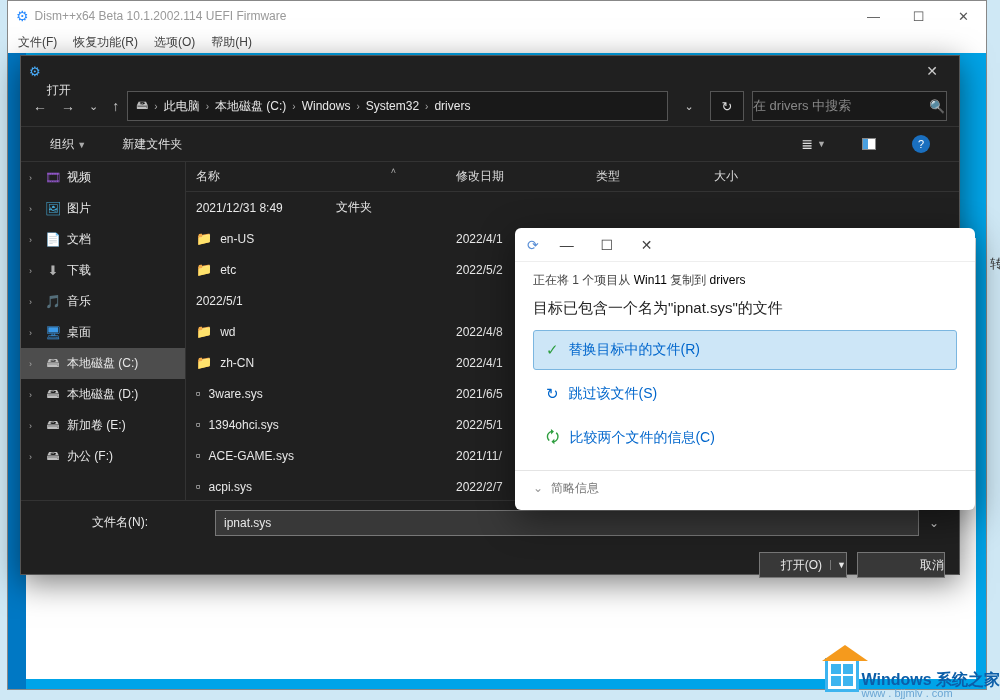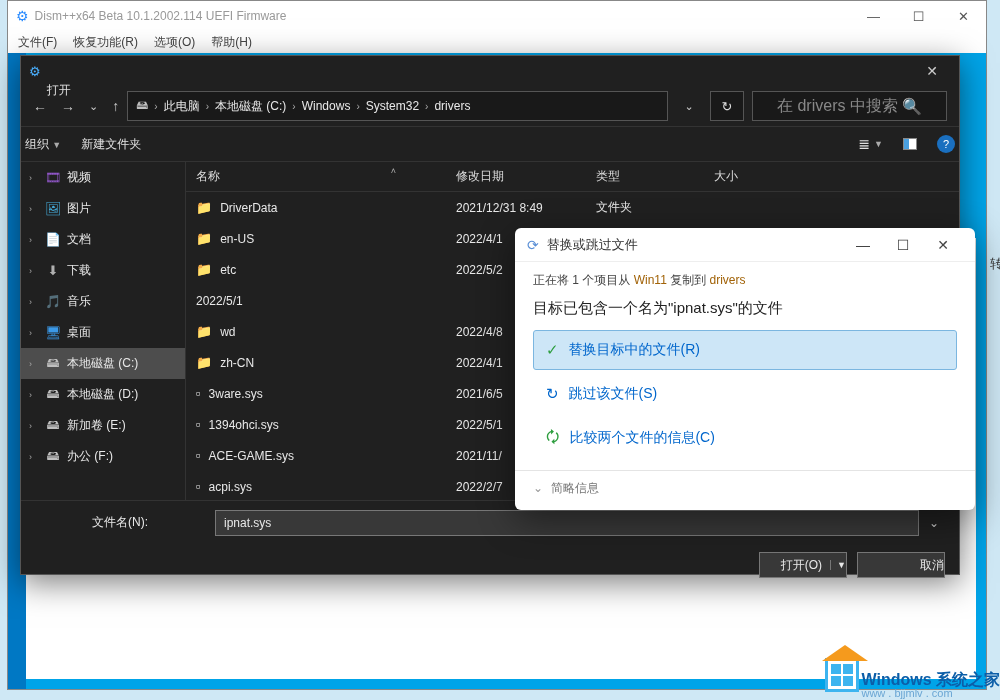--- a/index.html
+++ b/index.html
@@ -18,23 +18,23 @@
 .fd-title{height:30px;display:flex;align-items:center;padding:0 8px;color:#e0e0e0;font-size:12px;}
 .fd-title .gear{color:#4ab0ff;margin-right:6px;font-size:13px;}
 .fd-title .t{flex:1;margin-top:39px;}
 .fd-close{width:38px;text-align:center;color:#ccc;font-size:14px;}
 .nav-row{height:40px;display:flex;align-items:center;padding:0 12px;gap:8px;}
 .nav-arrows{display:flex;gap:14px;color:#ccc;font-size:14px;align-items:center;}
 .nav-arrows span{display:inline-block;}
 .addr{flex:1;height:30px;background:#191919;border:1px solid #555;display:flex;align-items:center;padding:0 8px;color:#e8e8e8;font-size:12px;gap:6px;}
 .addr .sep{color:#aaa;font-size:10px;}
 .addr-refresh{width:34px;height:30px;background:#191919;border:1px solid #555;display:flex;align-items:center;justify-content:center;color:#ddd;font-size:13px;}
-.search{width:195px;height:30px;background:#191919;border:1px solid #555;display:flex;align-items:center;padding:0 24px;color:#888;font-size:16px;}
+.search{width:195px;height:30px;background:#191919;border:1px solid #555;display:flex;align-items:center;padding:0 0;color:#888;font-size:13px;}
 .search .ph{flex:1;}
-.toolbar{height:36px;border-top:1px solid #333;border-bottom:1px solid #333;display:flex;align-items:center;padding:0 4px;color:#e0e0e0;font-size:12px;gap:20px;}
+.toolbar{height:36px;border-top:1px solid #333;border-bottom:1px solid #333;display:flex;align-items:center;padding:0 29px;color:#e0e0e0;font-size:12px;gap:36px;}
 .toolbar .spacer{flex:1;}
 .toolbar .vbtn{display:flex;align-items:center;gap:4px;font-size:14px;}
 .help-icon{width:18px;height:18px;border-radius:50%;background:#1a6fbf;color:#fff;display:flex;align-items:center;justify-content:center;font-size:11px;}
 .panes{display:flex;height:338px;}
 .tree{width:165px;border-right:1px solid #333;overflow:hidden;font-size:12px;color:#e8e8e8;}
 .tree .item{height:31px;display:flex;align-items:center;padding:0 8px;gap:6px;}
 .tree .item .chev{color:#aaa;font-size:9px;width:10px;}
 .tree .item .ico{width:16px;text-align:center;font-size:13px;}
 .tree .item.selected{background:#4d4d4d;}
 .list{flex:1;font-size:12px;color:#e8e8e8;position:relative;}
@@ -58,21 +58,21 @@
 .btn-row{height:42px;display:flex;align-items:center;justify-content:flex-end;padding:0 14px;gap:10px;}
 .btn{width:88px;height:26px;background:#383838;border:1px solid #777;color:#e8e8e8;font-size:12px;display:flex;align-items:center;justify-content:flex-end;gap:4px;}
 .copy-dialog{position:absolute;left:515px;top:228px;width:460px;height:282px;background:#fff;box-shadow:0 10px 36px rgba(0,0,0,.45);border-radius:6px;font-size:13px;}
 .cd-title{height:34px;display:flex;align-items:center;padding:0 12px;color:#333;border-bottom:1px solid #eee;}
 .cd-title .ico{color:#5a8fd6;margin-right:8px;font-size:14px;}
 .cd-title .t{flex:1;}
 .cd-controls{display:flex;gap:0;}
 .cd-cbtn{width:40px;height:30px;display:flex;align-items:center;justify-content:center;color:#444;font-size:14px;}
 .cd-body{padding:10px 18px 8px 18px;}
 .cd-info{font-size:12px;color:#444;margin-bottom:10px;}
-.cd-info .lnk{color:#a16207;}
+.cd-info .lnk{color:#000000;}
 .cd-msg{font-size:15px;color:#222;margin-bottom:12px;}
 .cd-opt{height:40px;border-radius:3px;display:flex;align-items:center;padding:0 12px;color:#0066cc;font-size:14px;gap:10px;margin-bottom:4px;}
 .cd-opt.selected{background:#cde6f7;border:1px solid #7bb6e0;}
 .cd-opt.plain{border:1px solid transparent;}
 .cd-opt .oi{font-size:15px;}
 .cd-opt .oi.green{color:#2e9e3f;}
 .cd-opt .oi.blue{color:#0066cc;}
 .cd-opt .oi.refresh{color:#2e9e3f;}
 .cd-foot{height:35px;border-top:1px solid #e4e4e4;display:flex;align-items:center;padding:0 18px;color:#777;font-size:12px;gap:8px;}
 .watermark{position:absolute;right:0;bottom:0;display:flex;align-items:center;gap:2px;font-size:16px;color:#0c5ea8;}
@@ -207,21 +207,20 @@
       </div>
     <div class="list">
       <div class="list-head">
         <div class="col col-n"><span>名称</span><span class="sort">˄</span></div>
         <div class="col col-d">修改日期</div>
         <div class="col col-t">类型</div>
         <div class="col col-s">大小</div>
       </div>
       <div id="rows">
           <div class="row">
-            <div class="cell col-n"><span class="ico folder-ico">📁</span><span>DriverData</span></div>
             <div class="cell col-d">2021/12/31 8:49</div>
             <div class="cell col-t">文件夹</div>
             <div class="cell col-s"></div>
           </div>
           <div class="row">
             <div class="cell col-n"><span class="ico folder-ico">📁</span><span>en-US</span></div>
             <div class="cell col-d">2022/4/1</div>
             <div class="cell col-t"></div>
             <div class="cell col-s"></div>
           </div>
@@ -285,21 +284,20 @@
         <span>打开(O)</span>
         <span style="font-size:9px;border-left:1px solid #777;padding-left:6px;margin-left:4px">▼</span>
       </div>
     <div class="btn">取消</div>
   </div>
 </div>
 
 <div class="copy-dialog">
   <div class="cd-title">
     <span class="ico">⟳</span>
-    <span class="t">替换或跳过文件</span>
     <div class="cd-controls">
       <div class="cd-cbtn">—</div>
       <div class="cd-cbtn">☐</div>
       <div class="cd-cbtn">✕</div>
     </div>
   </div>
   <div class="cd-body">
     <div class="cd-info">
       <span>正在将 1 个项目从 </span><span class="lnk">Win11</span><span> 复制到 </span><span class="lnk">drivers</span>
     </div>

